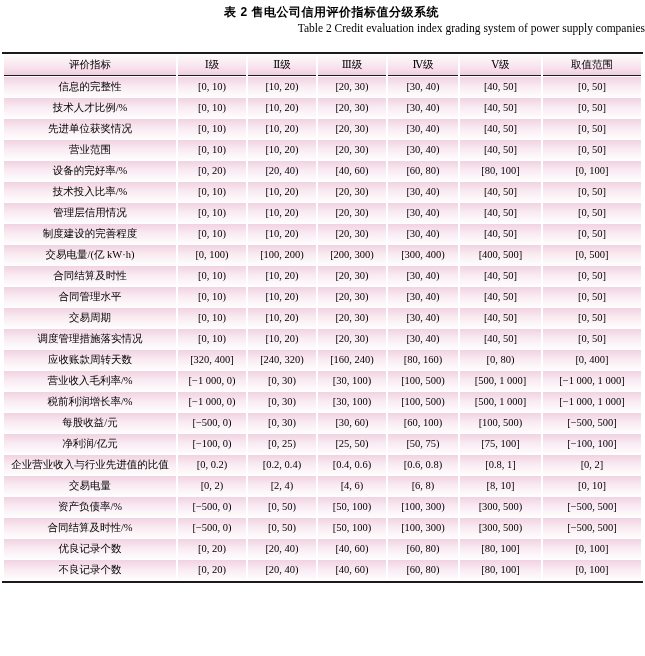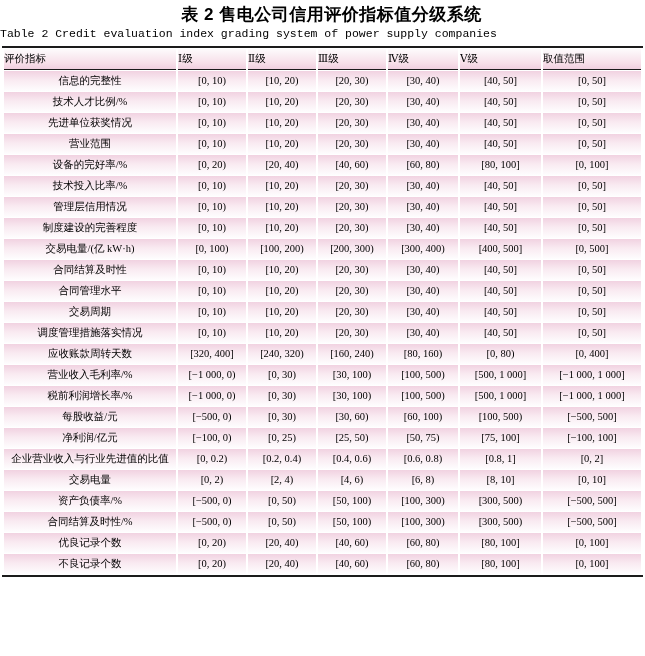--- a/index.html
+++ b/index.html
@@ -3,45 +3,45 @@
 <meta charset="utf-8">
 <style>
   html,body{margin:0;padding:0;}
   body{
     width:645px;height:656px;overflow:hidden;background:#ffffff;color:#000;
     font-family:"Liberation Serif","DejaVu Serif",serif;
   }
   .title-zh{
     text-align:center;margin:5px 0 2px 18px;
     font-family:"Liberation Sans","DejaVu Sans",sans-serif;
-    font-size:17px;font-weight:700;line-height:1.2;letter-spacing:.5px;
+    font-size:12px;font-weight:700;line-height:1.2;letter-spacing:.5px;
   }
   .title-en{
-    text-align:left;margin:0 0 4px 0;
-    font-family:Liberation Mono, monospace;
+    text-align:right;margin:0 0 16px 0;
+    font-family:Liberation Serif, serif;
     font-size:11.5px;font-weight:400;line-height:1.25;
   }
   .twrap{
     margin:0 2px;
     border-top:2px solid #1b1b1b;
     border-bottom:2px solid #1b1b1b;
   }
   table{
     width:100%;
     border-collapse:separate;
     border-spacing:2px 1px;
     table-layout:fixed;
     font-family:"Liberation Serif","DejaVu Serif",serif;
     font-size:10.5px;
   }
   th{
     font-weight:400;height:20px;padding:0;
     background:linear-gradient(180deg,#fdfbfc 0%,#f7dfe9 70%,#f0cfdf 100%);
     border-bottom:1px solid #1b1b1b;
-    white-space:nowrap;overflow:hidden;text-align:left;
+    white-space:nowrap;overflow:hidden;text-align:center;
   }
   td{
     height:20px;padding:0;text-align:center;vertical-align:middle;
     background:linear-gradient(180deg,#f1d2e1 0%,#f9eaf1 45%,#fefdfe 100%);
     white-space:nowrap;overflow:hidden;
   }
   col.c0{width:172px}
   col.c1{width:68px}
   col.c2{width:68px}
   col.c3{width:68px}

